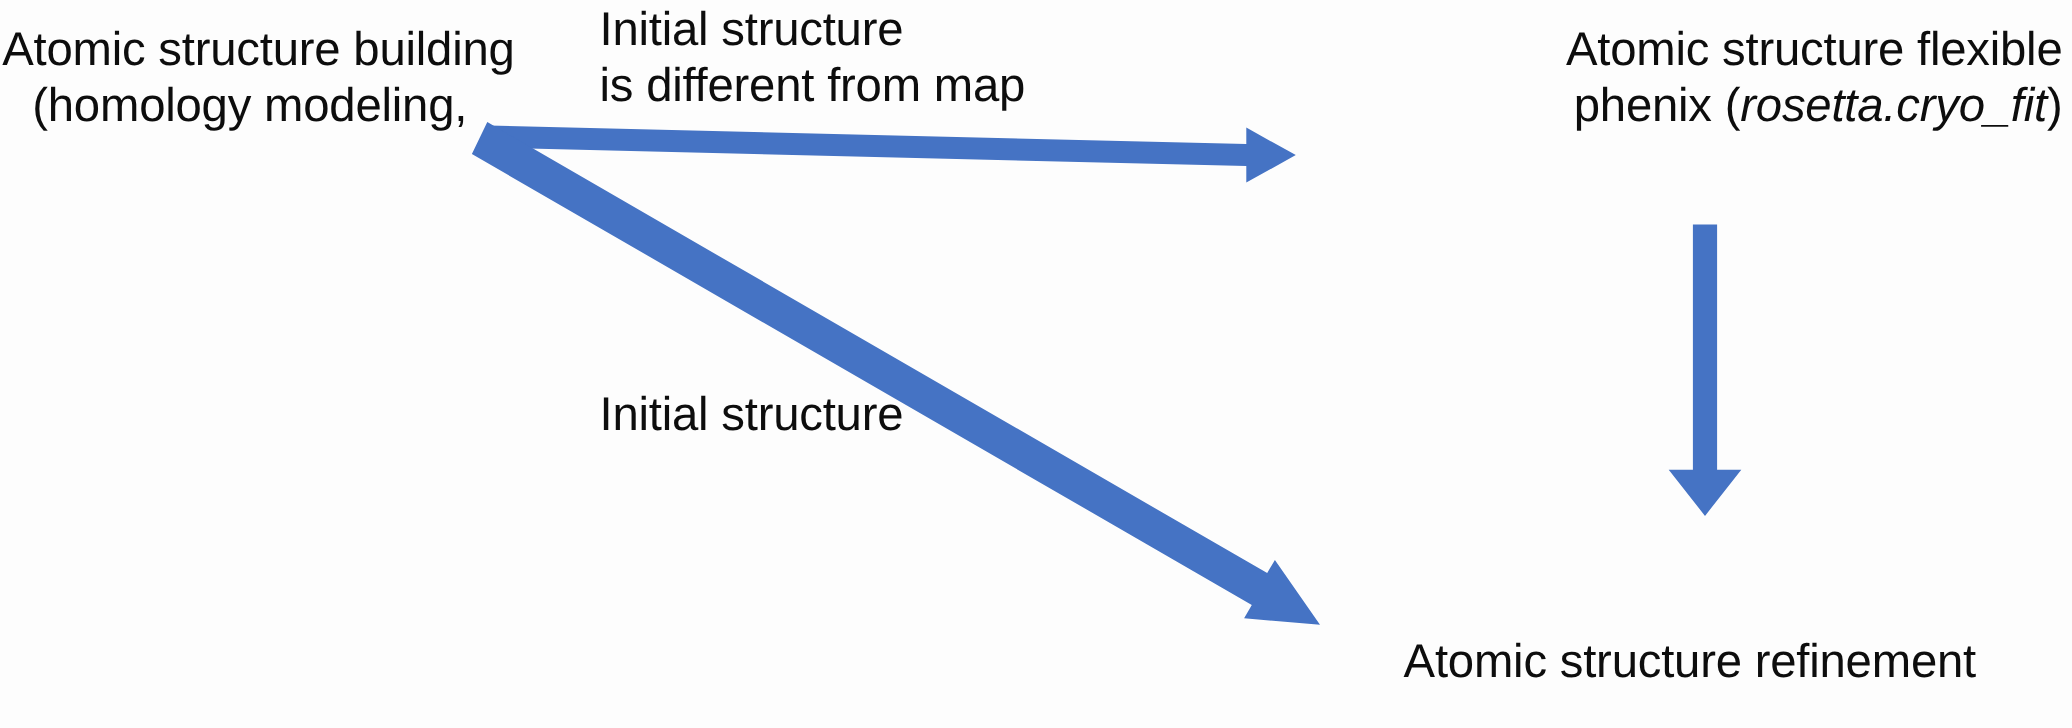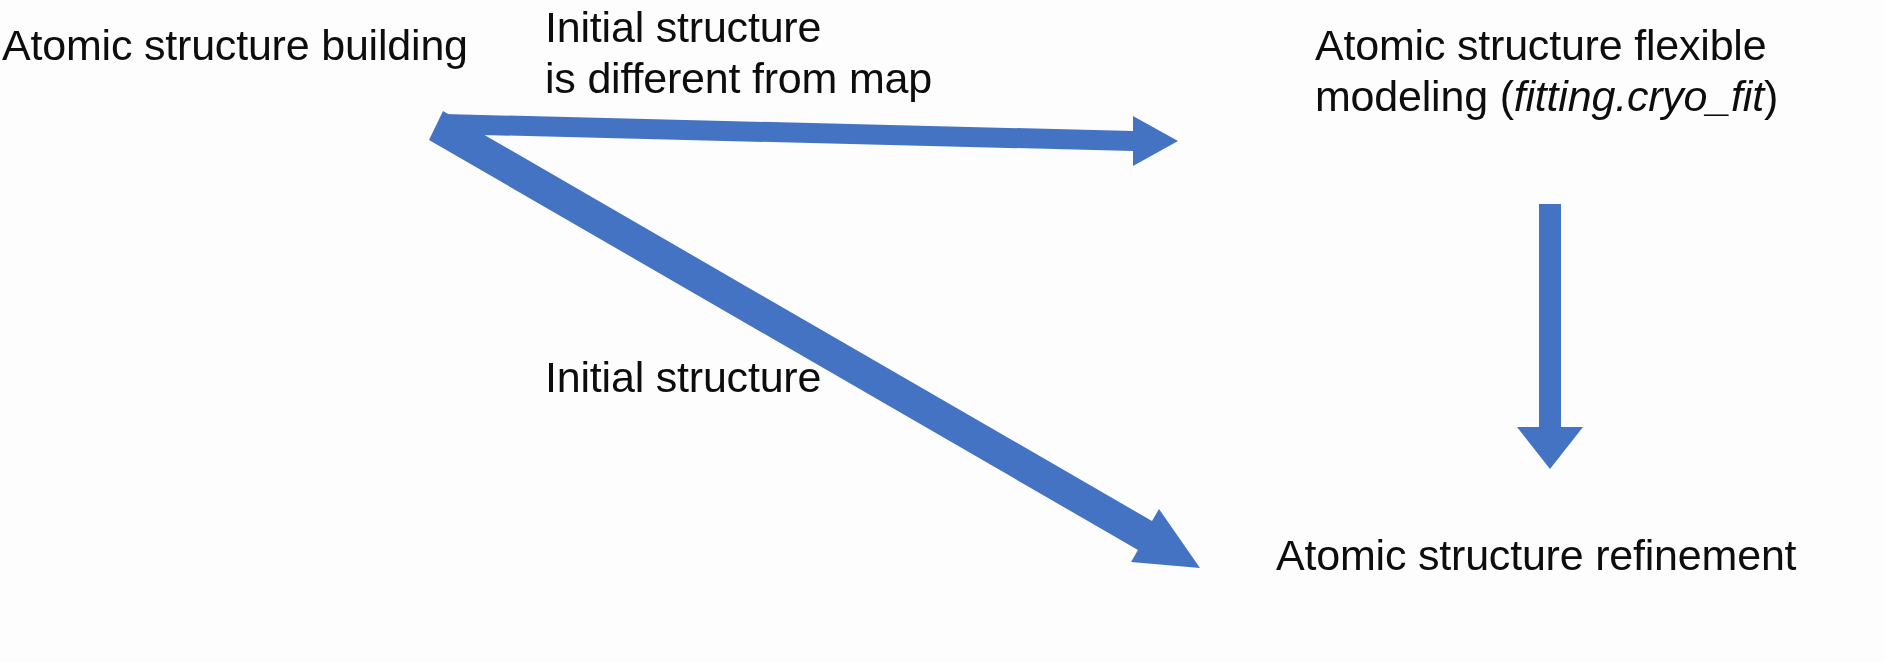--- a/index.html
+++ b/index.html
@@ -30,26 +30,26 @@
   
   #node-build {
     left: 2px;
     top: 20px;
     text-align: center;
     width: 450px;
   }
   #node-fitting {
     left: 1315px;
     top: 20px;
-    text-align: left;
+    text-align: right;
     width: 560px;
   }
   #node-refinement {
     left: 1276px;
-    top: 530px;
+    top: 576px;
     text-align: left;
     width: 608px;
   }
   #label-different {
     left: 545px;
     top: 2px;
     text-align: left;
     width: 420px;
   }
   #label-similar {
@@ -84,33 +84,34 @@
       <path d="M 443,111 L 1152,521 L 1159,509 L 1200,568 L 1131,562 L 1138,550 L 429,140 Z" fill="#4573c4"></path>
     </g>
 
     <g>
       <path d="M 1539,204 L 1561,204 L 1561,427 L 1583,427 L 1550,469 L 1517,427 L 1539,427 Z" fill="#4573c4"></path>
     </g>
   </svg>
 
   <div class="node" id="node-build">
     <span class="ln">Atomic structure building</span>
+    <span class="ln">(homology modeling,</span>
   </div>
 
   <div class="node" id="label-different">
     <span class="ln">Initial structure</span>
     <span class="ln">is different from map</span>
   </div>
 
   <div class="node" id="label-similar">
     <span class="ln">Initial structure</span>
   </div>
 
   <div class="node" id="node-fitting">
     <span class="ln">Atomic structure flexible</span>
-    <span class="ln"><span>modeling (</span><span class="ital">fitting.cryo_fit</span><span>)</span></span>
+    <span class="ln"><span>phenix (</span><span class="ital">rosetta.cryo_fit</span><span>)</span></span>
   </div>
 
   <div class="node" id="node-refinement">
     <span class="ln">Atomic structure refinement</span>
   </div>
 
 </div>
 
 </body></html>

